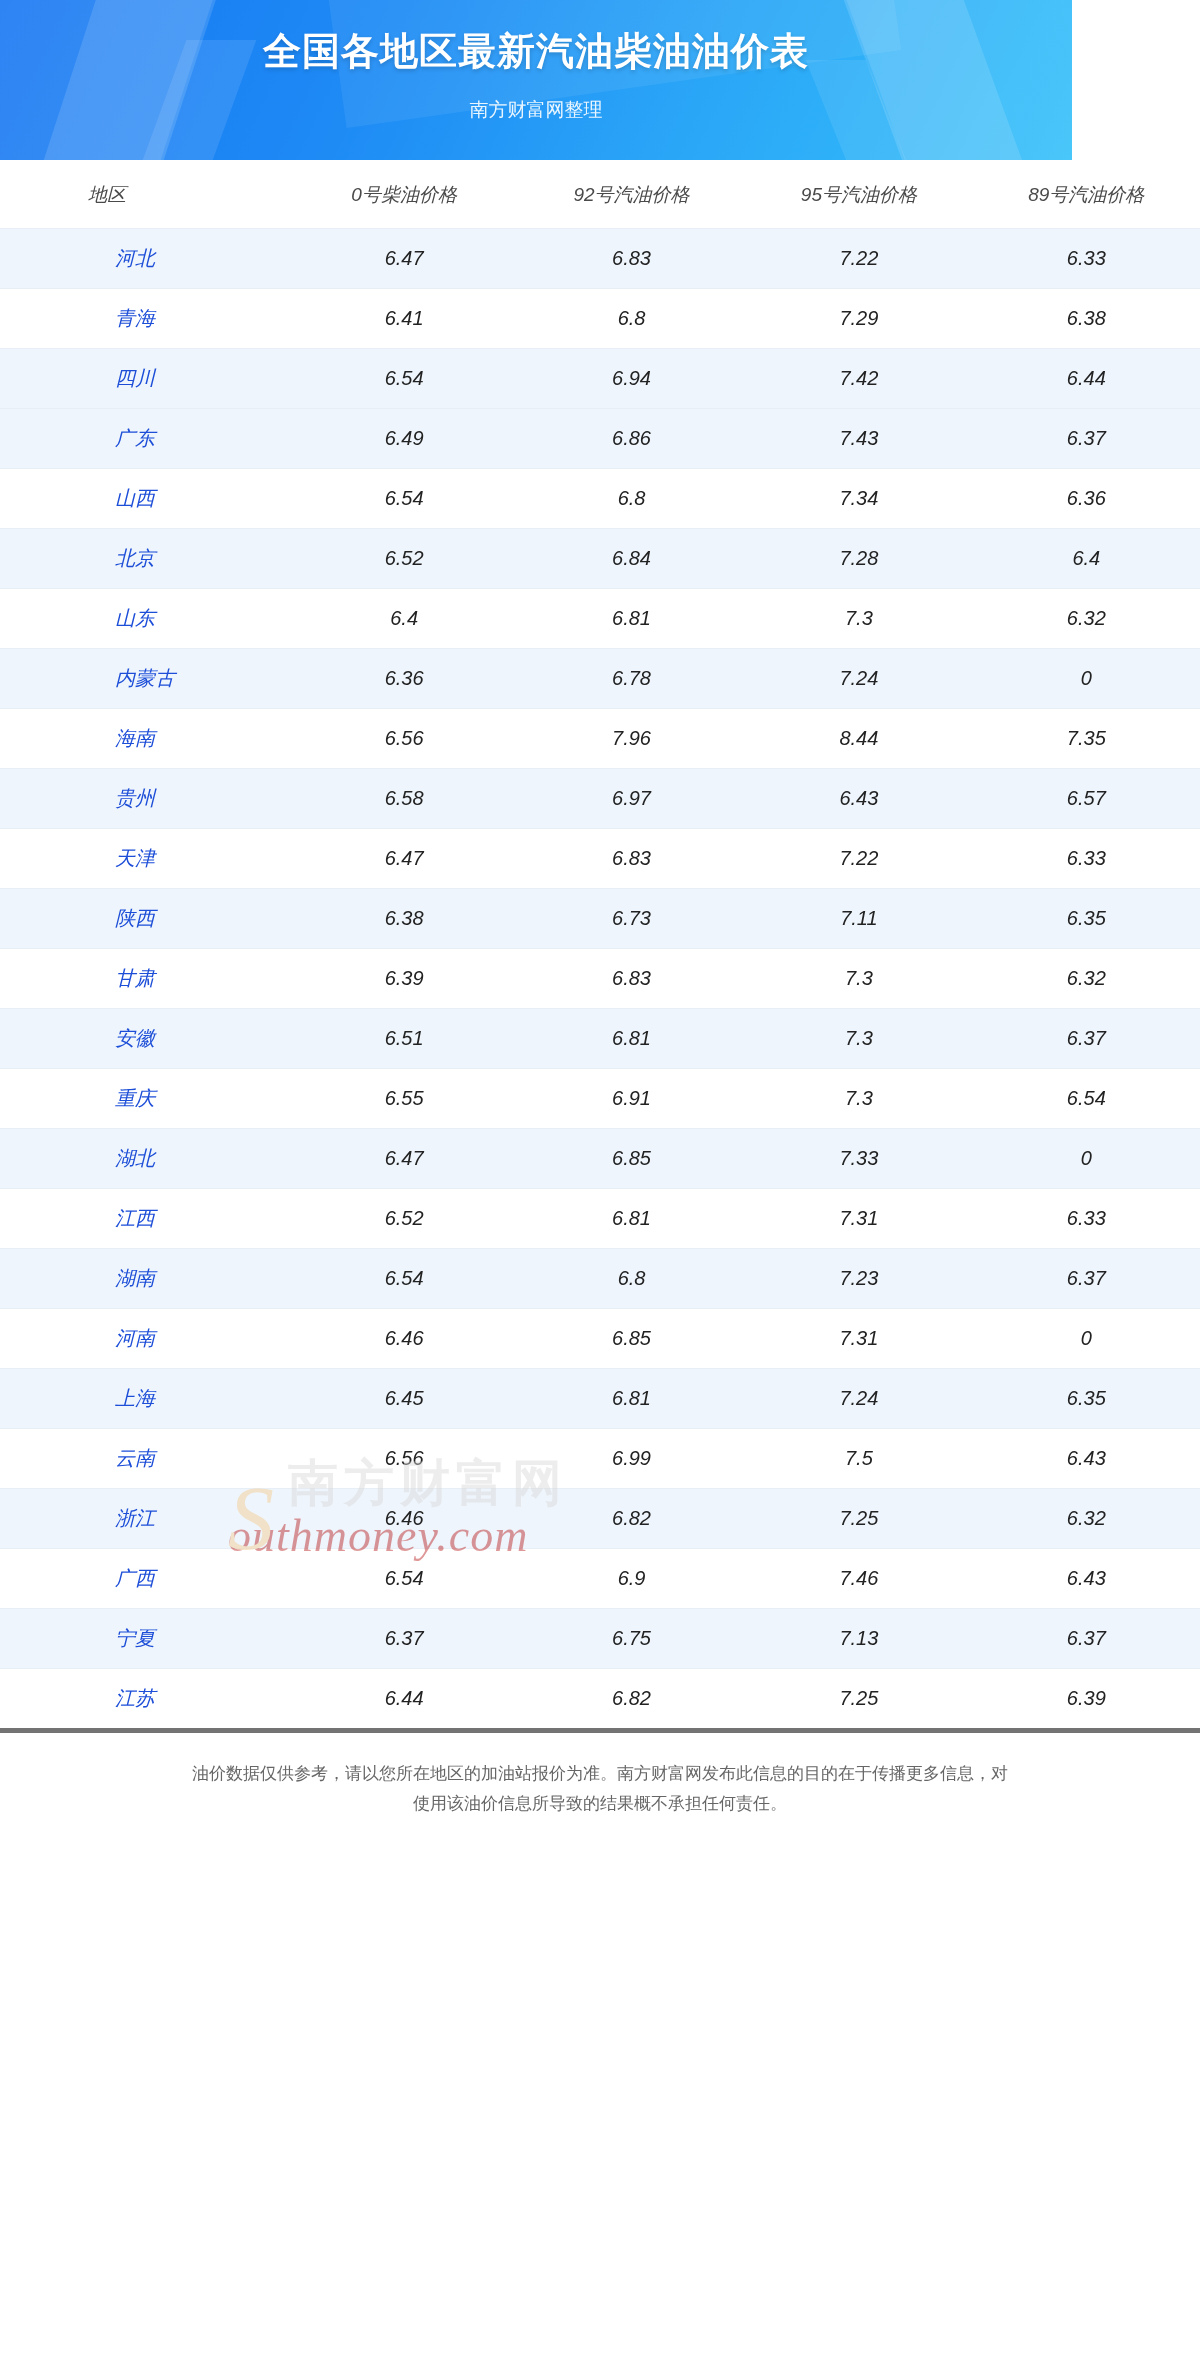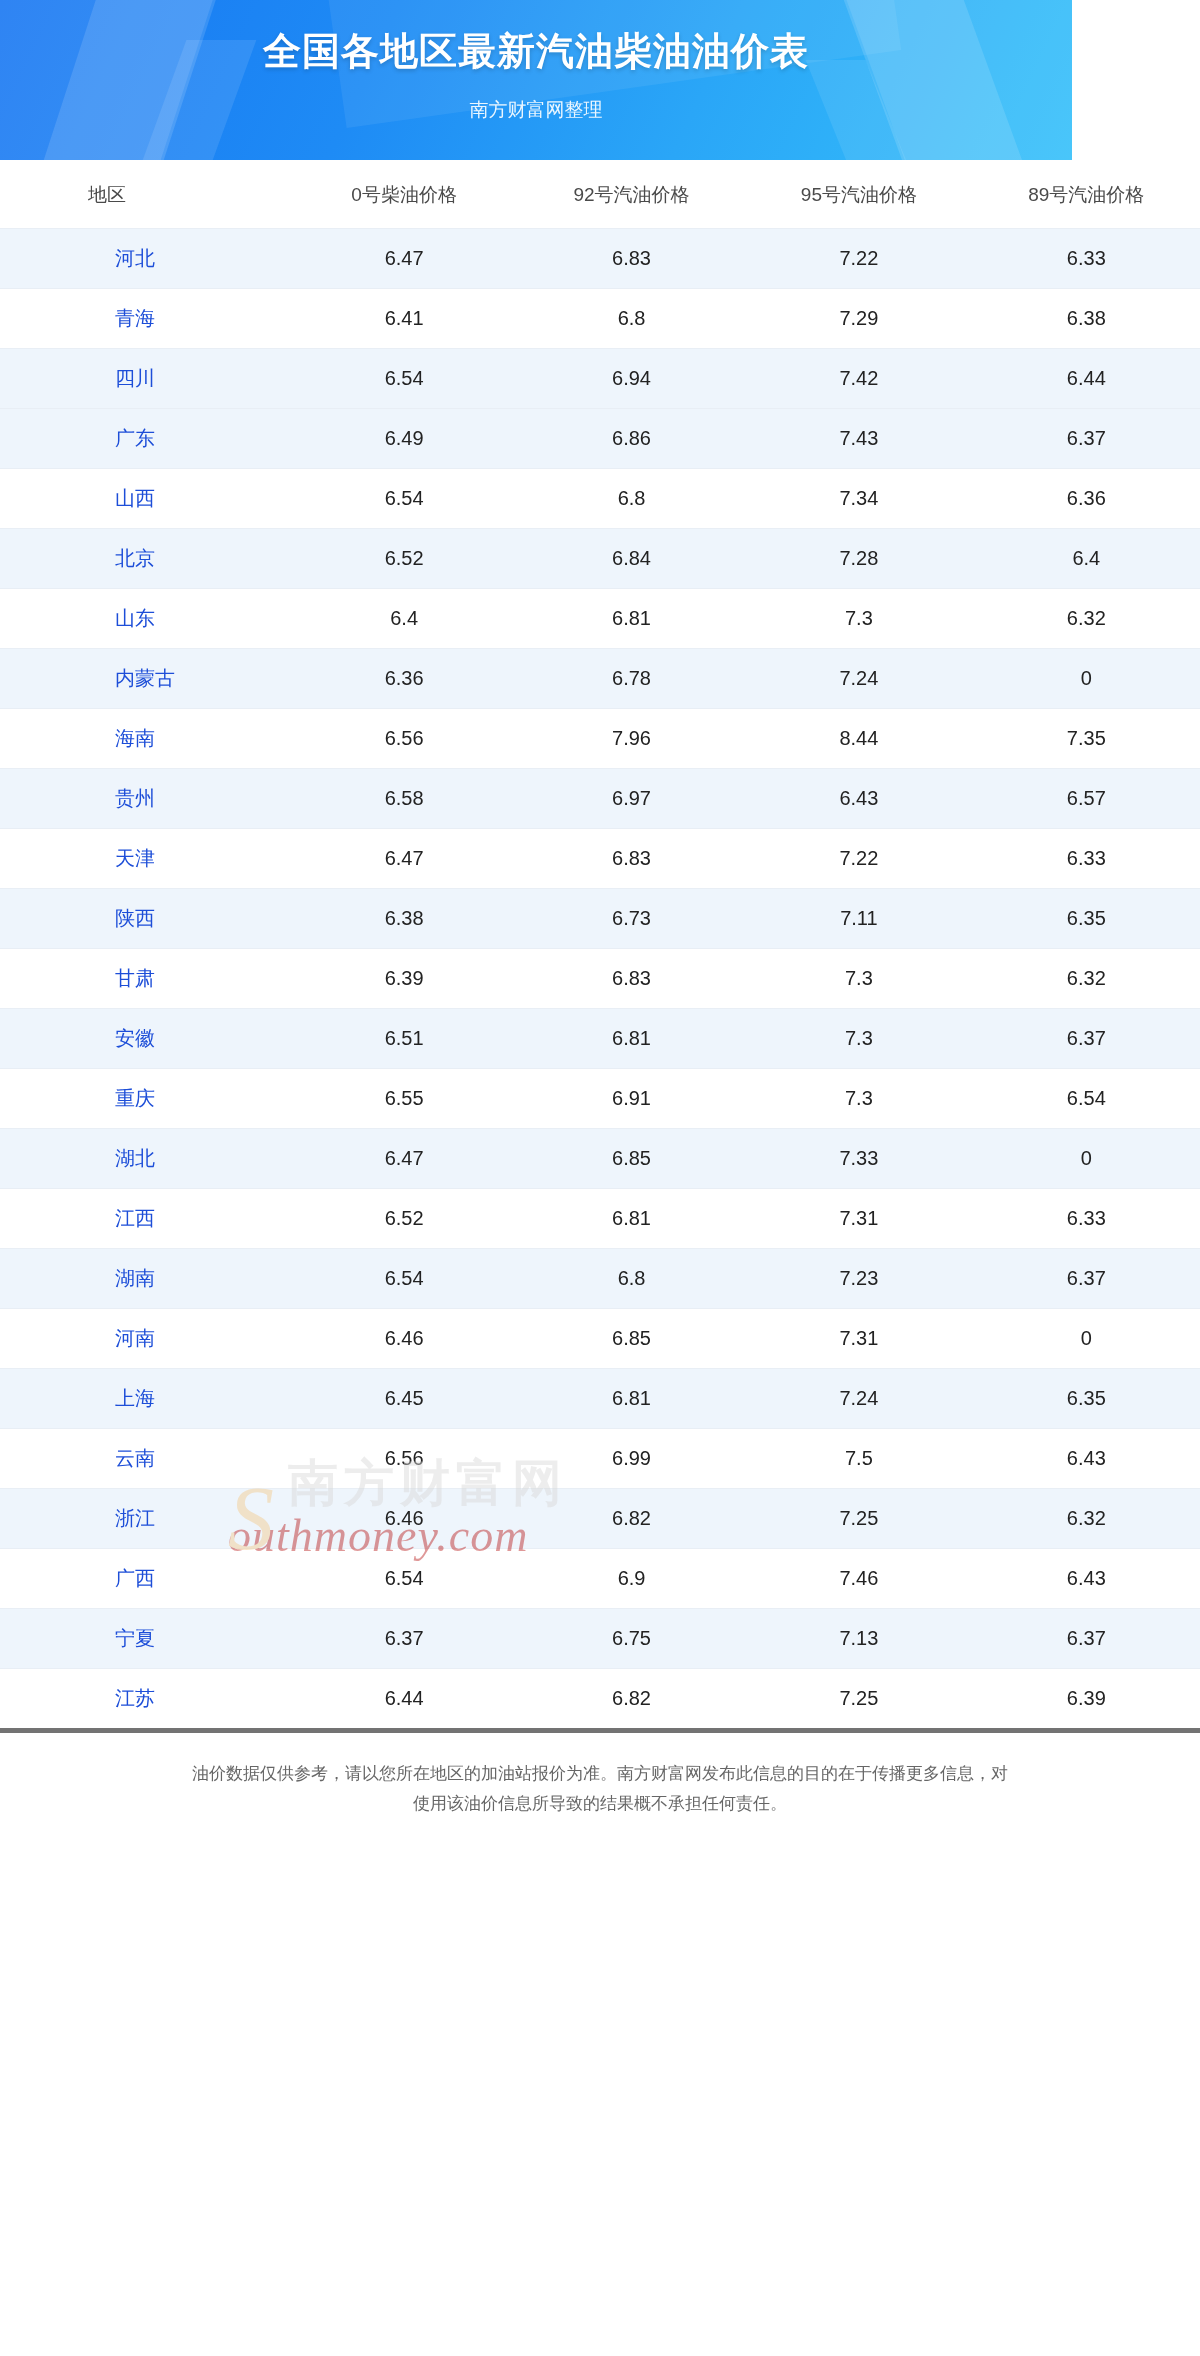--- a/index.html
+++ b/index.html
@@ -91,20 +91,21 @@
     width: 1200px;
     background: #ffffff;
     position: relative;
   }
   table.price-table {
     width: 1200px;
     border-collapse: collapse;
     table-layout: fixed;
     position: relative;
     z-index: 2;
+    font-style: italic;
   }
   table.price-table col.c-region { width: 290px; }
   table.price-table col.c-val { width: 227px; }
 
   table.price-table thead th {
     font-size: 19px;
     color: #4a4a4a;
     font-weight: normal;
     padding: 22px 0 20px 0;
     background: #ffffff;

